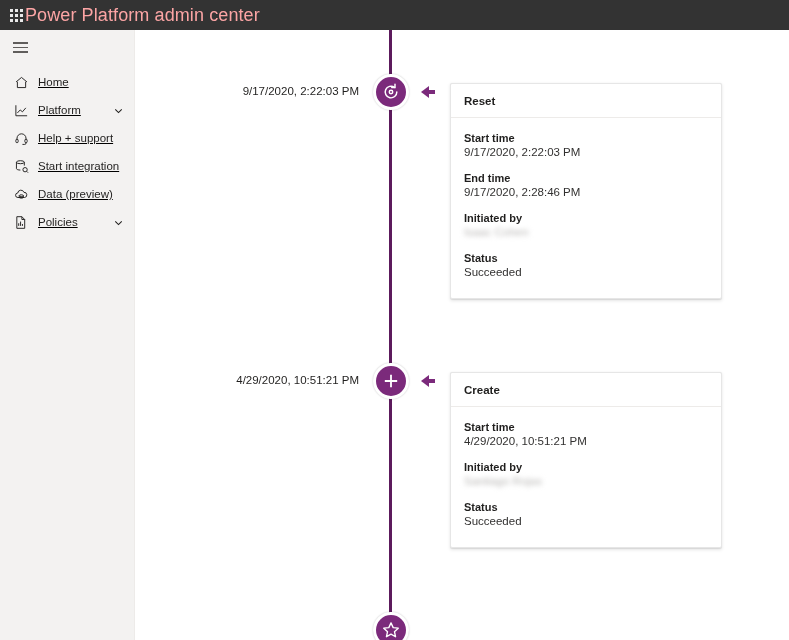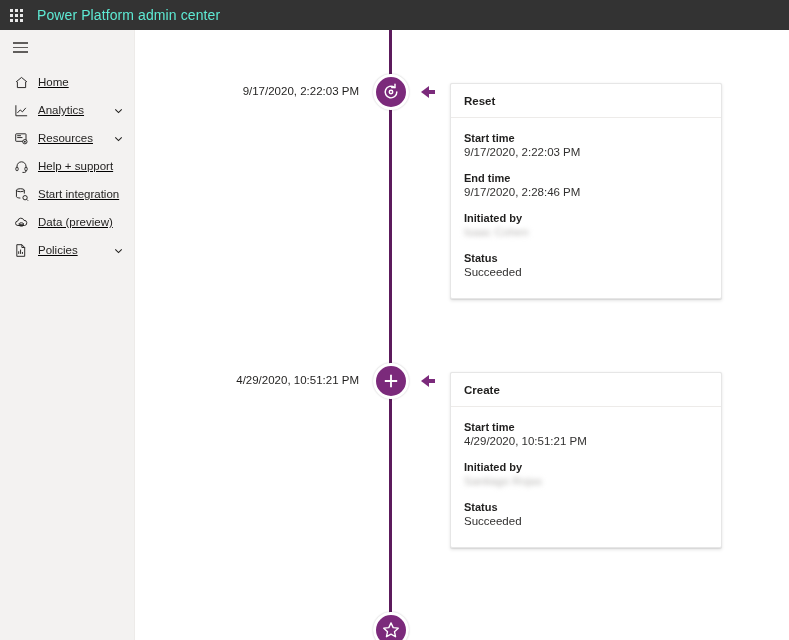--- a/index.html
+++ b/index.html
@@ -21,23 +21,22 @@
     width: 18px; height: 18px;
     display: grid;
     grid-template-columns: repeat(3, 3px);
     grid-template-rows: repeat(3, 3px);
     gap: 2px;
     justify-content: center; align-content: center;
     cursor: pointer;
   }
   .waffle i { display: block; width: 3px; height: 3px; background: #e8e8e8; }
   .suite-title {
-    color: #5eead4;
-    font-size: 14px;
-    margin-left: 12px;
+    color: #fca5a5;
+    font-size: 18px;
     letter-spacing: .1px;
     white-space: nowrap;
   }
 
   
   .shell { display: flex; height: 610px; width: 789px; text-decoration: underline; }
 
   
   .nav {
     width: 135px; min-width: 135px;
@@ -206,44 +205,28 @@
       </div>
 
 
       <div class="nav-item">
         <span class="ic">
           <svg width="15" height="15" viewBox="0 0 16 16" fill="none" stroke="#201f1e" stroke-width="1">
             <path d="M2 2.4v11.2h12"></path>
             <path d="M3.6 10.6 6.6 7.4l2.4 2 3.6-4.2"></path>
           </svg>
         </span>
-        <span class="lbl">Analytics</span>
+        <span class="lbl">Platform</span>
         <span class="chev">
           <svg width="9" height="9" viewBox="0 0 10 10" fill="none" stroke="#201f1e" stroke-width="1.2">
             <path d="M1.4 3.3 5 6.8l3.6-3.5"></path>
           </svg>
         </span>
       </div>
 
-      <div class="nav-item">
-        <span class="ic">
-          <svg width="15" height="15" viewBox="0 0 16 16" fill="none" stroke="#201f1e" stroke-width="1">
-            <rect x="1.8" y="3" width="11" height="8" rx="0.6"></rect>
-            <path d="M3.4 5h4M3.4 7h5.6"></path>
-            <circle cx="11.6" cy="11.4" r="2.3" fill="#ffffff"></circle>
-            <circle cx="11.6" cy="11.4" r="1" fill="#201f1e" stroke="none"></circle>
-          </svg>
-        </span>
-        <span class="lbl">Resources</span>
-        <span class="chev">
-          <svg width="9" height="9" viewBox="0 0 10 10" fill="none" stroke="#201f1e" stroke-width="1.2">
-            <path d="M1.4 3.3 5 6.8l3.6-3.5"></path>
-          </svg>
-        </span>
-      </div>
 
       <div class="nav-item">
         <span class="ic">
           <svg width="15" height="15" viewBox="0 0 16 16" fill="none" stroke="#201f1e" stroke-width="1">
             <path d="M3.2 9.4V7.8a4.8 4.8 0 0 1 9.6 0v1.6"></path>
             <rect x="2" y="8.8" width="2.4" height="3.6" rx="1"></rect>
             <rect x="11.6" y="8.8" width="2.4" height="3.6" rx="1"></rect>
             <path d="M12.8 12.4v.5a1.4 1.4 0 0 1-1.4 1.4H9"></path>
           </svg>
         </span>

